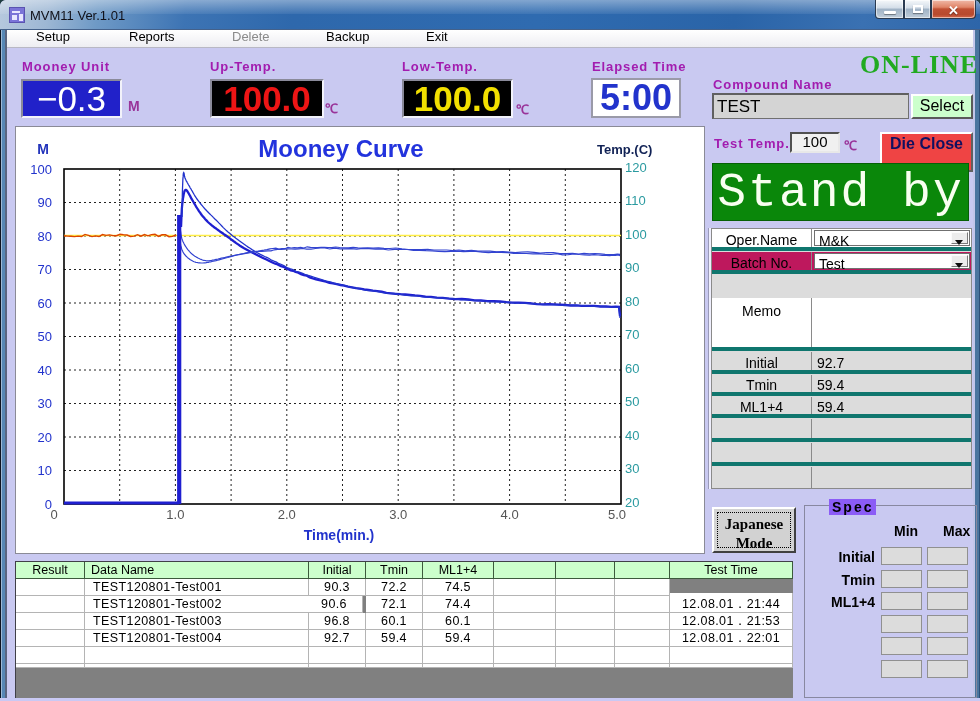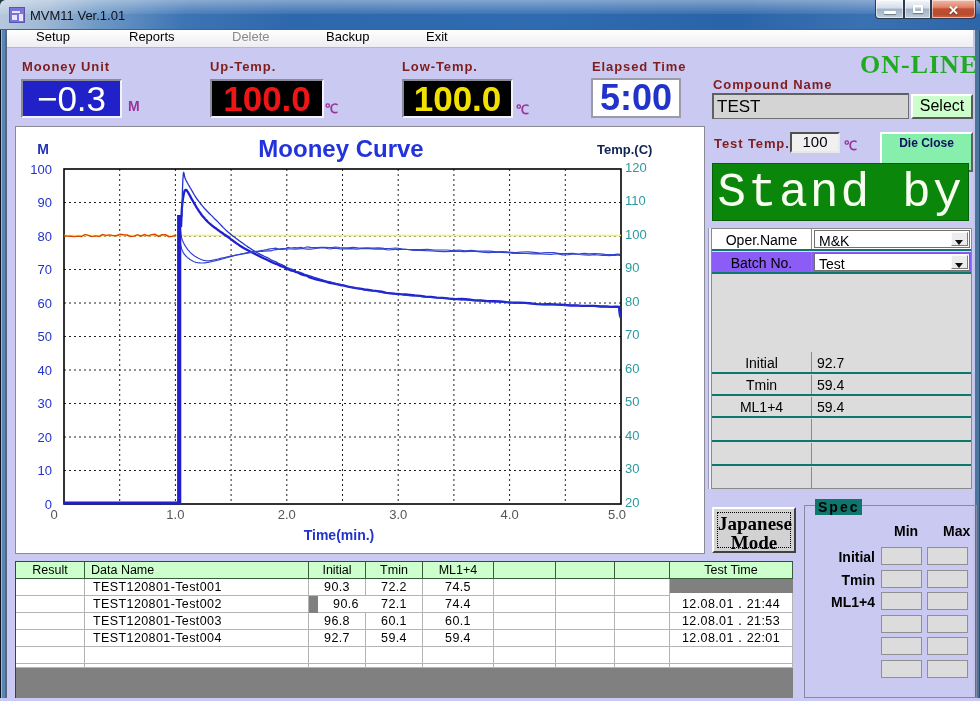--- a/index.html
+++ b/index.html
@@ -35,53 +35,53 @@
 .mitem { position:absolute; top:-1px; font-size:13px; color:#000; }
 
 
 #frame-l { position:absolute; left:0; top:30px; width:7px; height:671px;
   background:linear-gradient(90deg,#0c1220 0 1px, #9db9d6 1px 2px, #5687b5 2px 5px, #5a6580 5px 7px); }
 #frame-r { position:absolute; right:0; top:30px; width:7px; height:671px;
   background:linear-gradient(90deg,#c2c6ea 0 2px, #4a759f 2px 6px, #2c4f79 6px 7px); }
 #frame-b { position:absolute; left:0; bottom:0; width:980px; height:3px; background:#c9c9f4; }
 
 
-.lab { position:absolute; font-size:13px; font-weight:bold; color:#7f1d1d; letter-spacing:0.9px; white-space:nowrap; }
+.lab { position:absolute; font-size:13px; font-weight:bold; color:#a21caf; letter-spacing:0.9px; white-space:nowrap; }
 .unit { position:absolute; font-size:13px; font-weight:bold; color:#993399; }
 .disp { position:absolute; border:2px solid; border-color:#8a8a9a #f2f2fa #f2f2fa #8a8a9a; white-space:nowrap; display:flex; align-items:center; justify-content:center; }
 #disp-mooney { left:21px; top:79px; width:101px; height:39px; background:#2121c9; color:#ffffff; font-size:35px; }
 #disp-up { left:210px; top:79px; width:114px; height:39px; background:#000; color:#ee1515; font-size:35px; font-weight:bold; }
 #disp-low { left:402px; top:79px; width:111px; height:39px; background:#000; color:#f2e000; font-size:35px; font-weight:bold; }
 #disp-time { left:591px; top:78px; width:90px; height:40px; background:#fff; border:2px solid #9a9aa8; color:#2233cc; font-size:36px; font-weight:bold; }
 #online { position:absolute; left:860px; top:50px; font-family:"Liberation Serif",serif; font-weight:bold; font-size:26px; color:#21aa21; letter-spacing:1px; }
 
 #compound-input { position:absolute; left:712px; top:93px; width:197px; height:26px; background:#d4d4d4; border:1px solid #707070; border-top:2px solid #606060; border-left:2px solid #606060; font-size:17px; color:#000; padding:2px 0 0 3px; }
 #btn-select { position:absolute; left:911px; top:94px; width:62px; height:25px; background:#ccffcc; border:2px solid; border-color:#ffffff #5a5a5a #5a5a5a #ffffff; text-align:center; font-size:16px; line-height:20px; color:#000; }
 
 
 #testtemp-input { position:absolute; left:790px; top:132px; width:50px; height:21px; background:#f0f0f0; border:2px solid; border-color:#505050 #e8e8e8 #e8e8e8 #505050; text-align:center; font-size:15px; line-height:16px; color:#000; }
-#btn-dieclose { position:absolute; left:880px; top:132px; width:93px; height:40px; background:#86efac; border:2px solid; border-color:#ffffff #606060 #606060 #ffffff; text-align:center; font-size:12px; font-weight:bold; line-height:19px; color:#101060; }
+#btn-dieclose { position:absolute; left:880px; top:132px; width:93px; height:40px; background:#ef4444; border:2px solid; border-color:#ffffff #606060 #606060 #ffffff; text-align:center; font-size:16px; font-weight:bold; line-height:19px; color:#101060; }
 #standby { position:absolute; left:712px; top:163px; width:257px; height:58px; background:#0a870a; border:1px solid #066006; color:#f8fff0; text-align:center; font-family:Liberation Mono, monospace; font-size:48px; line-height:58px; letter-spacing:2px; }
 
 
 #rtable { position:absolute; left:711px; top:228px; width:261px; height:261px; background:#dcdcdc; border:1px solid #8a8a8a; box-shadow:-2px 0 0 #eeeefc, -3px 0 0 #9a9ab8; }
-.rrow { position:absolute; left:0; width:100%; border-bottom:2px solid #0f766e; }
+.rrow { position:absolute; left:0; width:100%; border-bottom:4px solid #0f766e; }
 .rlab { position:absolute; left:0; top:0; width:100px; height:100%; border-right:1px solid #8a8a8a; text-align:center; font-size:14px; color:#000; }
 .rval { position:absolute; left:101px; top:0; right:0; height:100%; font-size:14px; color:#000; padding-left:4px; }
 .combo { position:absolute; inset:1px; background:#fff; border:1px solid #707070; }
 .combo .cbtn { position:absolute; right:1px; top:1px; bottom:1px; width:17px; background:#ececec; border:1px solid; border-color:#fbfbfb #7a7a7a #7a7a7a #fbfbfb; }
 .combo .arr { position:absolute; right:4px; top:7px; width:0; height:0; border:4.5px solid transparent; border-top:5.5px solid #101010; }
 
 
 #btn-jp { position:absolute; left:712px; top:507px; width:84px; height:46px; background:#d2d2d2; border:2px solid; border-color:#ffffff #404040 #404040 #ffffff; }
-#btn-jp .dot { position:absolute; inset:3px; border:1px dotted #000; text-align:center; font-family:"Liberation Serif",serif; font-weight:bold; font-size:19px; line-height:18.5px; color:#000; padding-top:2px; }
+#btn-jp .dot { position:absolute; inset:3px; border:1px dotted #000; text-align:center; font-family:"Liberation Serif",serif; font-weight:bold; font-size:15px; line-height:18.5px; color:#000; padding-top:2px; }
 
 
 #spec { position:absolute; left:804px; top:505px; width:173px; height:193px; border:1px solid #8888a0; }
-#spec-legend { position:absolute; left:10px; top:-7px; background:#0f766e; padding:0 3px; font-size:14px; font-weight:bold; letter-spacing:2px; color:#000; }
+#spec-legend { position:absolute; left:24px; top:-7px; background:#8b5cf6; padding:0 3px; font-size:14px; font-weight:bold; letter-spacing:2px; color:#000; }
 .spec-h { position:absolute; font-size:14px; font-weight:bold; color:#000;margin-left:12px; }
 .spec-lab { position:absolute; font-size:14px; font-weight:bold; color:#000; text-align:right; width:70px; }
 .spec-box { position:absolute; width:41px; height:18px; background:#dcdcdc; border:1px solid #909090; }
 
 
 #btable { position:absolute; left:15px; top:561px; width:778px; height:137px; background:#808080; border-top:1px solid #404048; border-left:1px solid #404048; overflow:hidden; }
 .bhead { position:absolute; top:0; height:17px; background:#ccffcc; border-right:1px solid #3c5a3c; border-bottom:1px solid #3c5a3c; font-size:12.5px; text-align:center; line-height:16px; color:#000; }
 .bcell { position:absolute; background:#fff; border-right:1px solid #b4b4b4; border-bottom:1px solid #b4b4b4; font-size:12.5px; line-height:16px; color:#000; white-space:nowrap; letter-spacing:0.4px; }
 </style>
 </head>
@@ -148,30 +148,34 @@
         <div class="rlab" style="line-height:22px">Oper.Name</div>
         <div class="rval">
           <div class="combo">
             <span style="position:absolute;left:4px;top:2px">M&amp;K</span>
             <div class="cbtn">
               <div class="arr"></div>
             </div>
           </div>
         </div>
       </div>
-    <div class="rrow" style="top:23px;height:22px;background:#8b5cf6">
+    <div class="rrow" style="top:23px;height:22px;background:#be185d">
         <div class="rlab" style="line-height:22px">Batch No.</div>
         <div class="rval">
           <div class="combo">
             <span style="position:absolute;left:4px;top:2px">Test</span>
             <div class="cbtn">
               <div class="arr"></div>
             </div>
           </div>
         </div>
+      </div>
+    <div class="rrow" style="top:69px;height:53px;background:#fff">
+        <div class="rlab" style="line-height:26px">Memo</div>
+        <div class="rval"></div>
       </div>
     <div class="rrow" style="top:123px;height:22px">
         <div class="rlab" style="line-height:22px">Initial</div>
         <div class="rval" style="line-height:22px">92.7</div>
       </div>
     <div class="rrow" style="top:146px;height:21px">
         <div class="rlab" style="line-height:21px">Tmin</div>
         <div class="rval" style="line-height:21px">59.4</div>
       </div>
     <div class="rrow" style="top:168px;height:21px">
@@ -231,21 +235,21 @@
     <div class="bcell" style="left:69px;top:17px;width:224px;height:17px;padding-left:8px">TEST120801-Test001</div>
     <div class="bcell" style="left:293px;top:17px;width:57px;height:17px;text-align:center">90.3</div>
     <div class="bcell" style="left:350px;top:17px;width:57px;height:17px;text-align:center">72.2</div>
     <div class="bcell" style="left:407px;top:17px;width:71px;height:17px;text-align:center">74.5</div>
     <div class="bcell" style="left:478px;top:17px;width:62px;height:17px"></div>
     <div class="bcell" style="left:540px;top:17px;width:59px;height:17px"></div>
     <div class="bcell" style="left:599px;top:17px;width:55px;height:17px"></div>
     <div class="bcell" style="left:654px;top:31px;width:123px;height:17px;text-align:center">12.08.01．21:38</div>
     <div class="bcell" style="left:0px;top:34px;width:69px;height:17px"></div>
     <div class="bcell" style="left:69px;top:34px;width:224px;height:17px;padding-left:8px">TEST120801-Test002</div>
-    <div class="bcell" style="left:302px;top:34px;width:57px;height:17px;text-align:center">90.6</div>
+    <div class="bcell" style="left:290px;top:34px;width:57px;height:17px;text-align:center">90.6</div>
     <div class="bcell" style="left:350px;top:34px;width:57px;height:17px;text-align:center">72.1</div>
     <div class="bcell" style="left:407px;top:34px;width:71px;height:17px;text-align:center">74.4</div>
     <div class="bcell" style="left:478px;top:34px;width:62px;height:17px"></div>
     <div class="bcell" style="left:540px;top:34px;width:59px;height:17px"></div>
     <div class="bcell" style="left:599px;top:34px;width:55px;height:17px"></div>
     <div class="bcell" style="left:654px;top:34px;width:123px;height:17px;text-align:center">12.08.01．21:44</div>
     <div class="bcell" style="left:0px;top:51px;width:69px;height:17px"></div>
     <div class="bcell" style="left:69px;top:51px;width:224px;height:17px;padding-left:8px">TEST120801-Test003</div>
     <div class="bcell" style="left:293px;top:51px;width:57px;height:17px;text-align:center">96.8</div>
     <div class="bcell" style="left:350px;top:51px;width:57px;height:17px;text-align:center">60.1</div>

